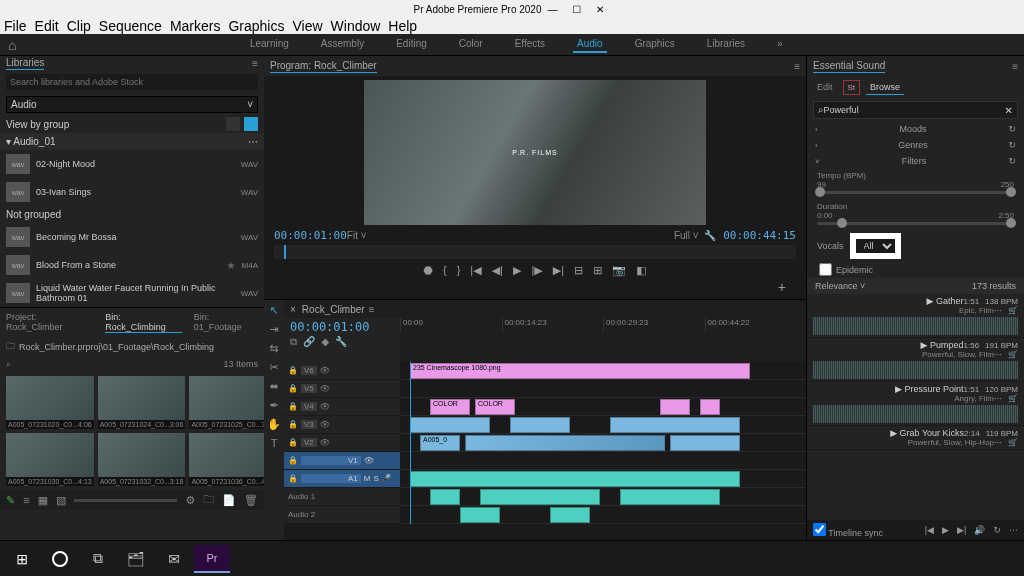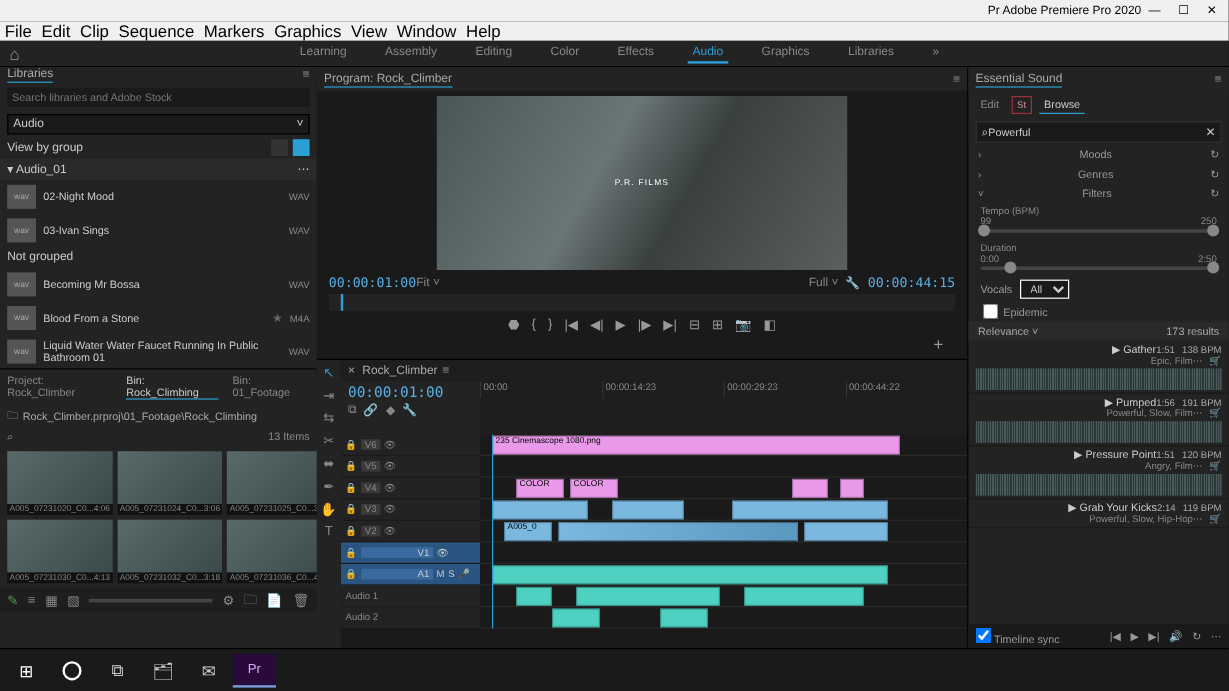--- a/index.html
+++ b/index.html
@@ -1,17 +1,17 @@
 <!DOCTYPE html>
 <html><head>
 <meta charset="utf-8">
 <style>
 * { margin: 0; padding: 0; box-sizing: border-box; font-family: "Segoe UI", Arial, sans-serif; }
 body { background: #1a1a1a; color: #ccc; font-size: 10px; width: 1024px; height: 576px; overflow: hidden; }
-.titlebar { height: 18px; background: #f0f0f0; color: #000; display: flex; align-items: center; justify-content: flex-end; padding: 0 4px; font-size: 10px; }
+.titlebar { height: 18px; background: #f0f0f0; color: #000; display: flex; align-items: center; justify-content: center; padding: 0 4px; font-size: 10px; }
 .titlebar .controls span { margin: 0 6px; cursor: pointer; }
 .menubar { height: 16px; background: #f0f0f0; color: #000; display: flex; align-items: center; gap: 8px; padding: 0 4px; font-size: 14px; }
 .menubar span { cursor: pointer; }
 .topbar { height: 22px; background: #232323; display: flex; align-items: center; padding: 0 8px; border-bottom: 1px solid #000; }
 .home-icon { color: #999; font-size: 14px; cursor: pointer; }
 .workspace-tabs { flex: 1; display: flex; justify-content: center; gap: 24px; }
 .workspace-tabs span { color: #888; font-size: 10px; cursor: pointer; padding: 2px 4px; }
 .workspace-tabs span.active { color: #2a9fd6; border-bottom: 2px solid #2a9fd6; }
 .workspace-tabs .chevrons { color: #888; }
 .main-area { display: flex; height: 484px; }
@@ -95,21 +95,21 @@
 .es-tabs span.active { color: #ccc; border-bottom: 1px solid #2a9fd6; }
 .es-search { margin: 2px 6px; background: #1a1a1a; border: 1px solid #333; display: flex; align-items: center; padding: 2px 4px; }
 .es-search input { background: transparent; border: none; color: #ccc; flex: 1; font-size: 9px; outline: none; }
 .es-filter-row { display: flex; justify-content: space-between; align-items: center; padding: 3px 8px; font-size: 9px; color: #999; cursor: pointer; }
 .es-filter-row .chev { font-size: 8px; }
 .es-slider-block { padding: 2px 10px 6px 10px; font-size: 8px; color: #888; }
 .es-slider-labels { display: flex; justify-content: space-between; margin-bottom: 2px; }
 .es-slider { height: 3px; background: #444; position: relative; border-radius: 2px; }
 .es-slider .handle { position: absolute; top: -4px; width: 10px; height: 10px; background: #888; border-radius: 50%; }
 .es-row-label { padding: 2px 10px; font-size: 9px; color: #999; display: flex; align-items: center; gap: 6px; }
-.es-select { background: #1a1a1a; border: 1px solid #ffffff; color: #ccc; padding: 1px 4px; font-size: 9px; }
+.es-select { background: #1a1a1a; border: 6px solid #ffffff; color: #ccc; padding: 1px 4px; font-size: 9px; }
 .es-checkbox { display: flex; align-items: center; gap: 4px; padding: 2px 12px; font-size: 9px; color: #999; }
 .es-results-header { display: flex; justify-content: space-between; padding: 3px 8px; background: #2a2a2a; font-size: 9px; color: #aaa; }
 .es-results { flex: 1; overflow: hidden; }
 .es-result { padding: 2px 6px; border-bottom: 1px solid #1a1a1a; }
 .es-result-top { display: flex; justify-content: flex-end; font-size: 9px; color: #ccc; }
 .es-result-meta { display: flex; gap: 6px; font-size: 8px; color: #aaa; align-items: center; }
 .es-result-sub { font-size: 8px; color: #888; }
 .es-wave { height: 18px; background: repeating-linear-gradient(90deg, #4a5a5a 0 1px, #2a3a3a 1px 2px); margin-top: 2px; }
 .es-footer { height: 20px; background: #1a1a1a; display: flex; align-items: center; justify-content: space-between; padding: 0 6px; font-size: 9px; color: #999; }
 .es-footer .icons { display: flex; gap: 8px; }

